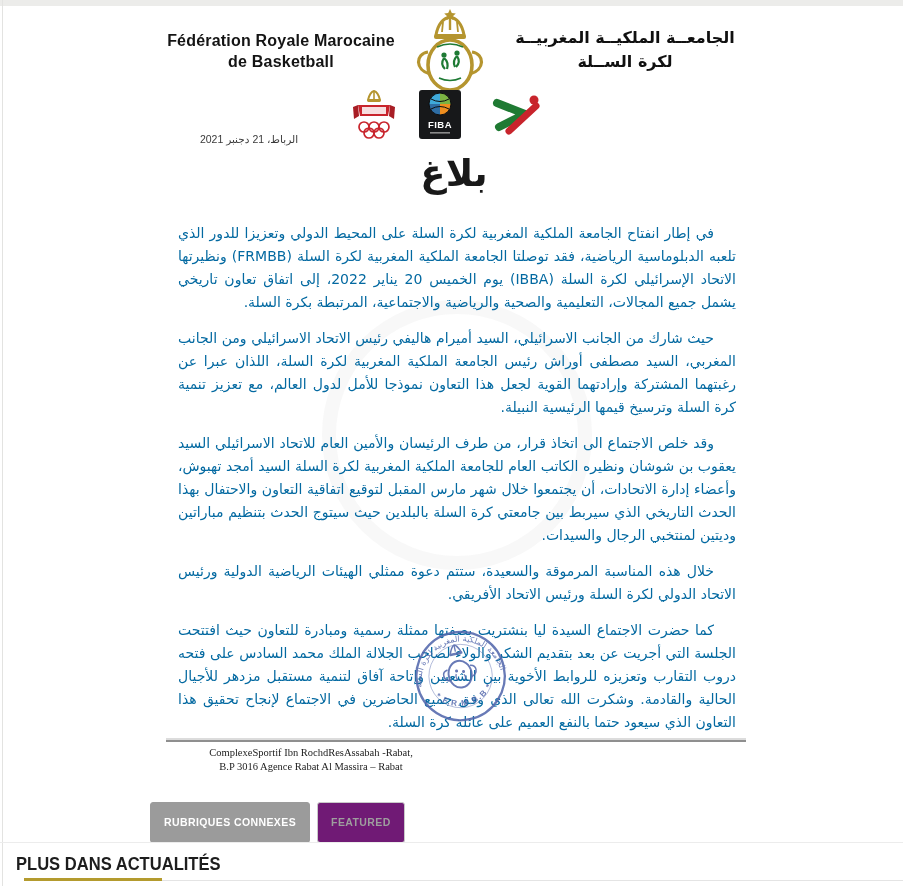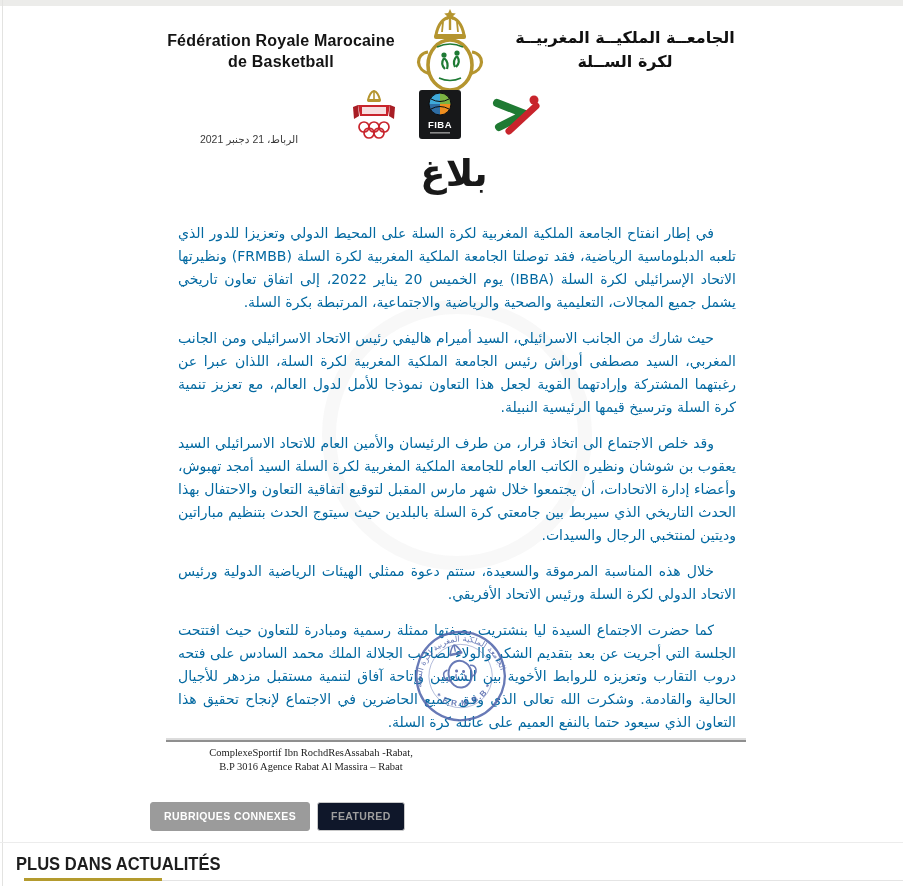--- a/index.html
+++ b/index.html
@@ -32,24 +32,24 @@
   .foot-rule{position:absolute;left:166px;top:740px;width:580px;height:2px;background:#8f8f8f;
              box-shadow:0 -2px 0 #dcdcdc;}
   .foot-addr{position:absolute;left:180px;top:746px;width:262px;text-align:center;
              font-family:"Liberation Serif",serif;font-size:10.5px;line-height:1.35;color:#1c1c1c;}
   .foot-contact{position:absolute;left:532px;top:745px;font-family:"Liberation Serif",serif;
                 font-size:10.5px;line-height:1.45;color:#1c1c1c;}
   .foot-contact .lnk{color:#3a3fc1;text-decoration:underline;cursor:pointer;}
 
   
   .tag-row{position:absolute;left:150px;top:802px;display:flex;gap:7px;}
-  .tag{font-size:10.5px;font-weight:bold;letter-spacing:0.4px;padding:8px 13px;border-radius:3px;
+  .tag{font-size:10.5px;font-weight:bold;letter-spacing:0.4px;padding:14px 13px;border-radius:3px;
        line-height:1;display:inline-block;cursor:pointer;}
   .tag-solid{background:#9b9b9b;color:#ffffff;border:1px solid #9b9b9b;}
-  .tag-outline{background:#0f172a;color:#9e9e9e;border:1px solid #c9c9c9;}
+  .tag-outline{background:#701a75;color:#9e9e9e;border:1px solid #c9c9c9;}
 
   .sec-sep{position:absolute;left:0;top:842px;width:903px;height:1px;background:#ececec;}
   .sec-title{position:absolute;left:16px;top:854px;font-size:18px;font-weight:bold;color:#1d1d1d;
              letter-spacing:0px;transform:scaleX(0.92);transform-origin:left center;white-space:nowrap;}
   .sec-underline-gray{position:absolute;left:24px;top:880px;width:879px;height:1px;background:#e4e4e4;}
   .sec-underline-gold{position:absolute;left:24px;top:878px;width:138px;height:3px;background:#b49b2e;}
 </style>
 </head>
 <body>
 

